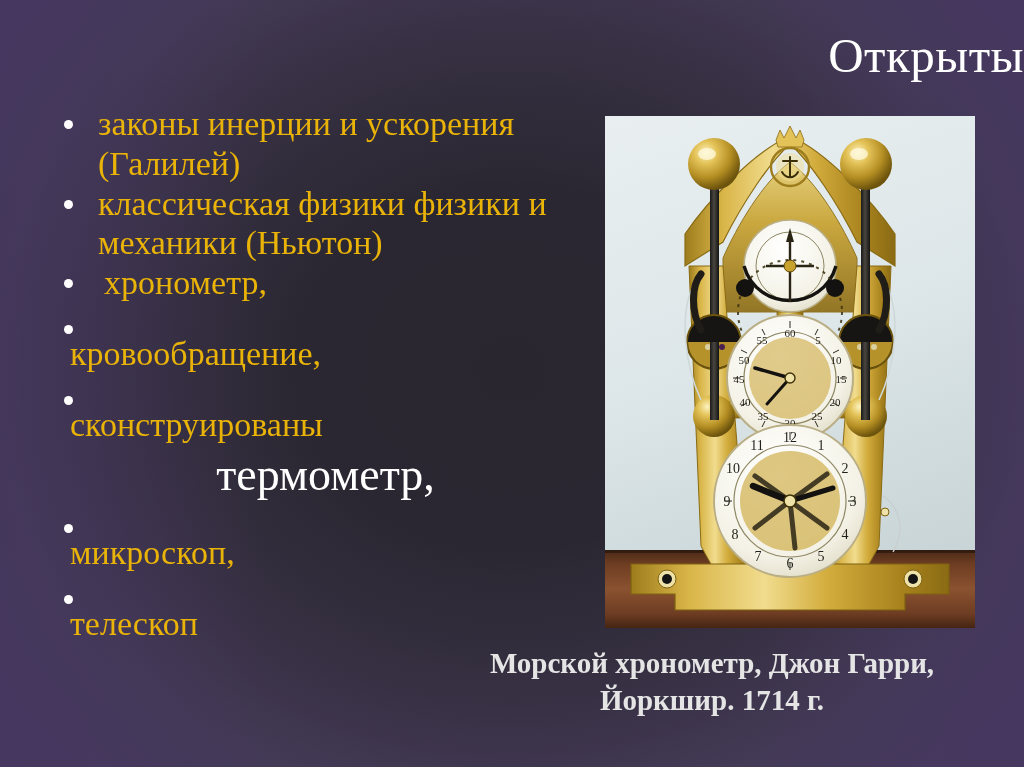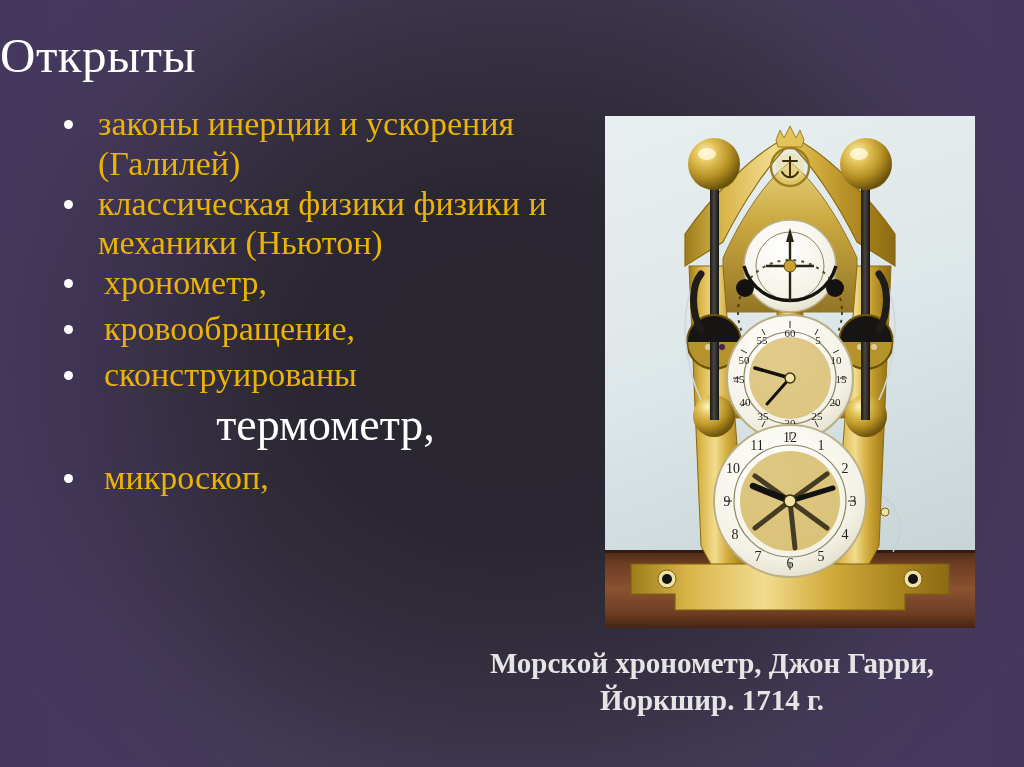--- a/index.html
+++ b/index.html
@@ -35,42 +35,42 @@
       linear-gradient(90deg, rgba(69,53,96,0.55) 0%, rgba(69,53,96,0.0) 26%,
                              rgba(69,53,96,0.0) 74%, rgba(69,53,96,0.50) 100%);
   }
 
   
   .title {
     position: absolute;
     left: 0;
     top: 30px;
     width: 1024px;
-    text-align: left;
+    text-align: right;
     color: #ffffff;
     font-size: 49px;
     line-height: 1.05;
     letter-spacing: 0.5px;
   }
 
   
   .bullets {
     position: absolute;
     left: 52px;
     top: 104px;
     width: 545px;
   }
   .bullet-row {
     display: flex;
     align-items: flex-start;
     color: #eab308;
     font-size: 34px;
     line-height: 1.17;
   }
-  .bullet-row.gap-top { margin-top: 6px; }
+  .bullet-row.gap-top { margin-top: 6px; flex-direction: column; }
   .bullet-dot {
     flex: 0 0 auto;
     width: 34px;
     padding-top: 16px;
     text-align: left;
     font-size: 22px;
     line-height: 0;
     color: #ffffff;
   }
   .bullet-dot span {
@@ -176,20 +176,24 @@
       <div class="bullet-text nudge">сконструированы</div>
     </div>
 
     <div class="plain-row">термометр,</div>
 
     <div class="bullet-row gap-top">
       <div class="bullet-dot"><span></span></div>
       <div class="bullet-text nudge">микроскоп,</div>
     </div>
 
+    <div class="bullet-row gap-top">
+      <div class="bullet-dot"><span></span></div>
+      <div class="bullet-text nudge">телескоп</div>
+    </div>
 
   </div>
 
   <div class="photo-frame">
     <div class="photo-wall"></div>
     <div class="photo-table"></div>
 
     <svg class="clock" viewBox="0 0 370 512">
       <defs>
         <linearGradient id="brass" x1="0" y1="0" x2="1" y2="0">

